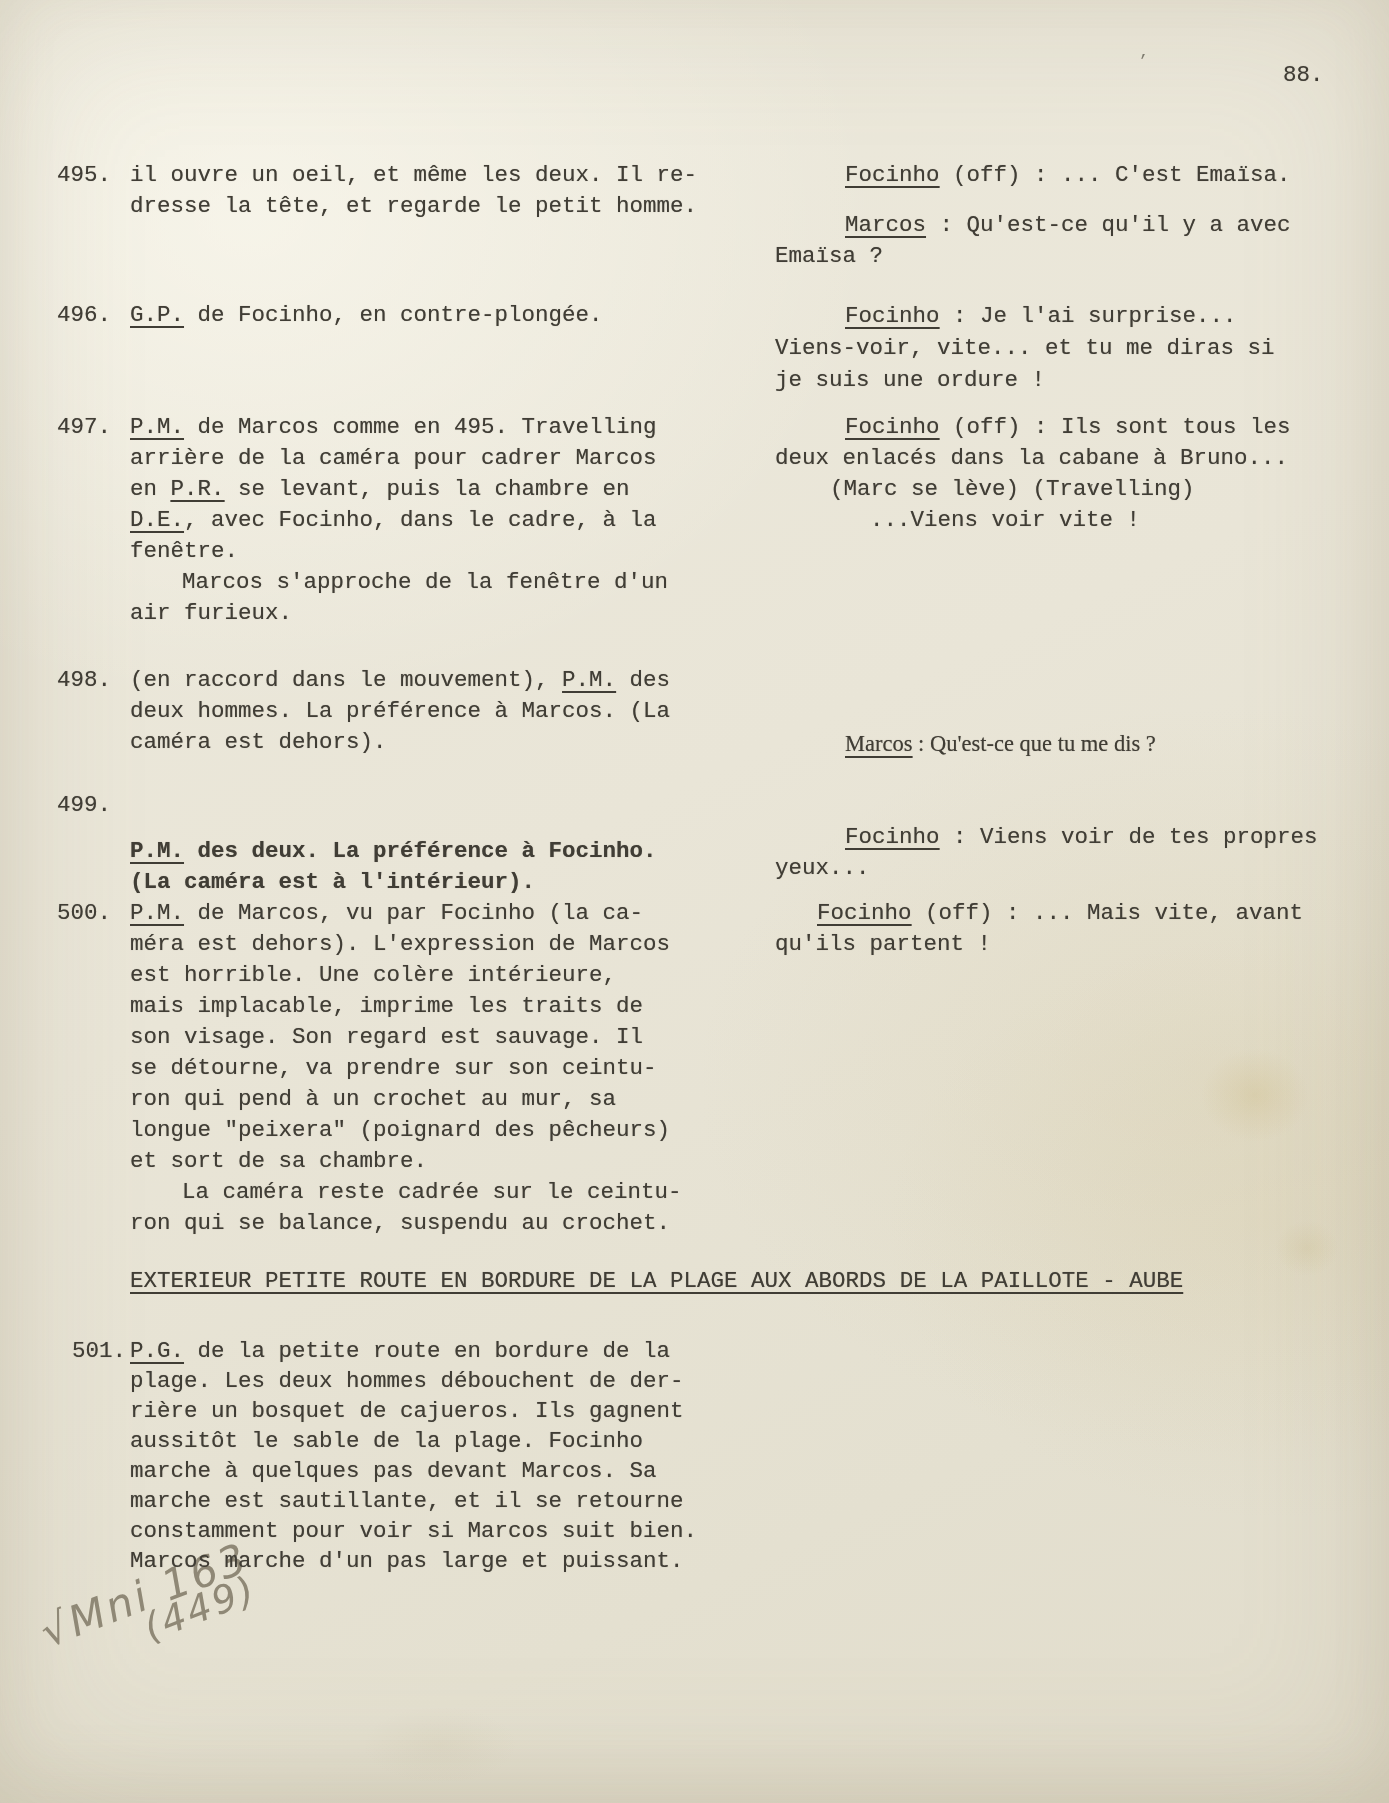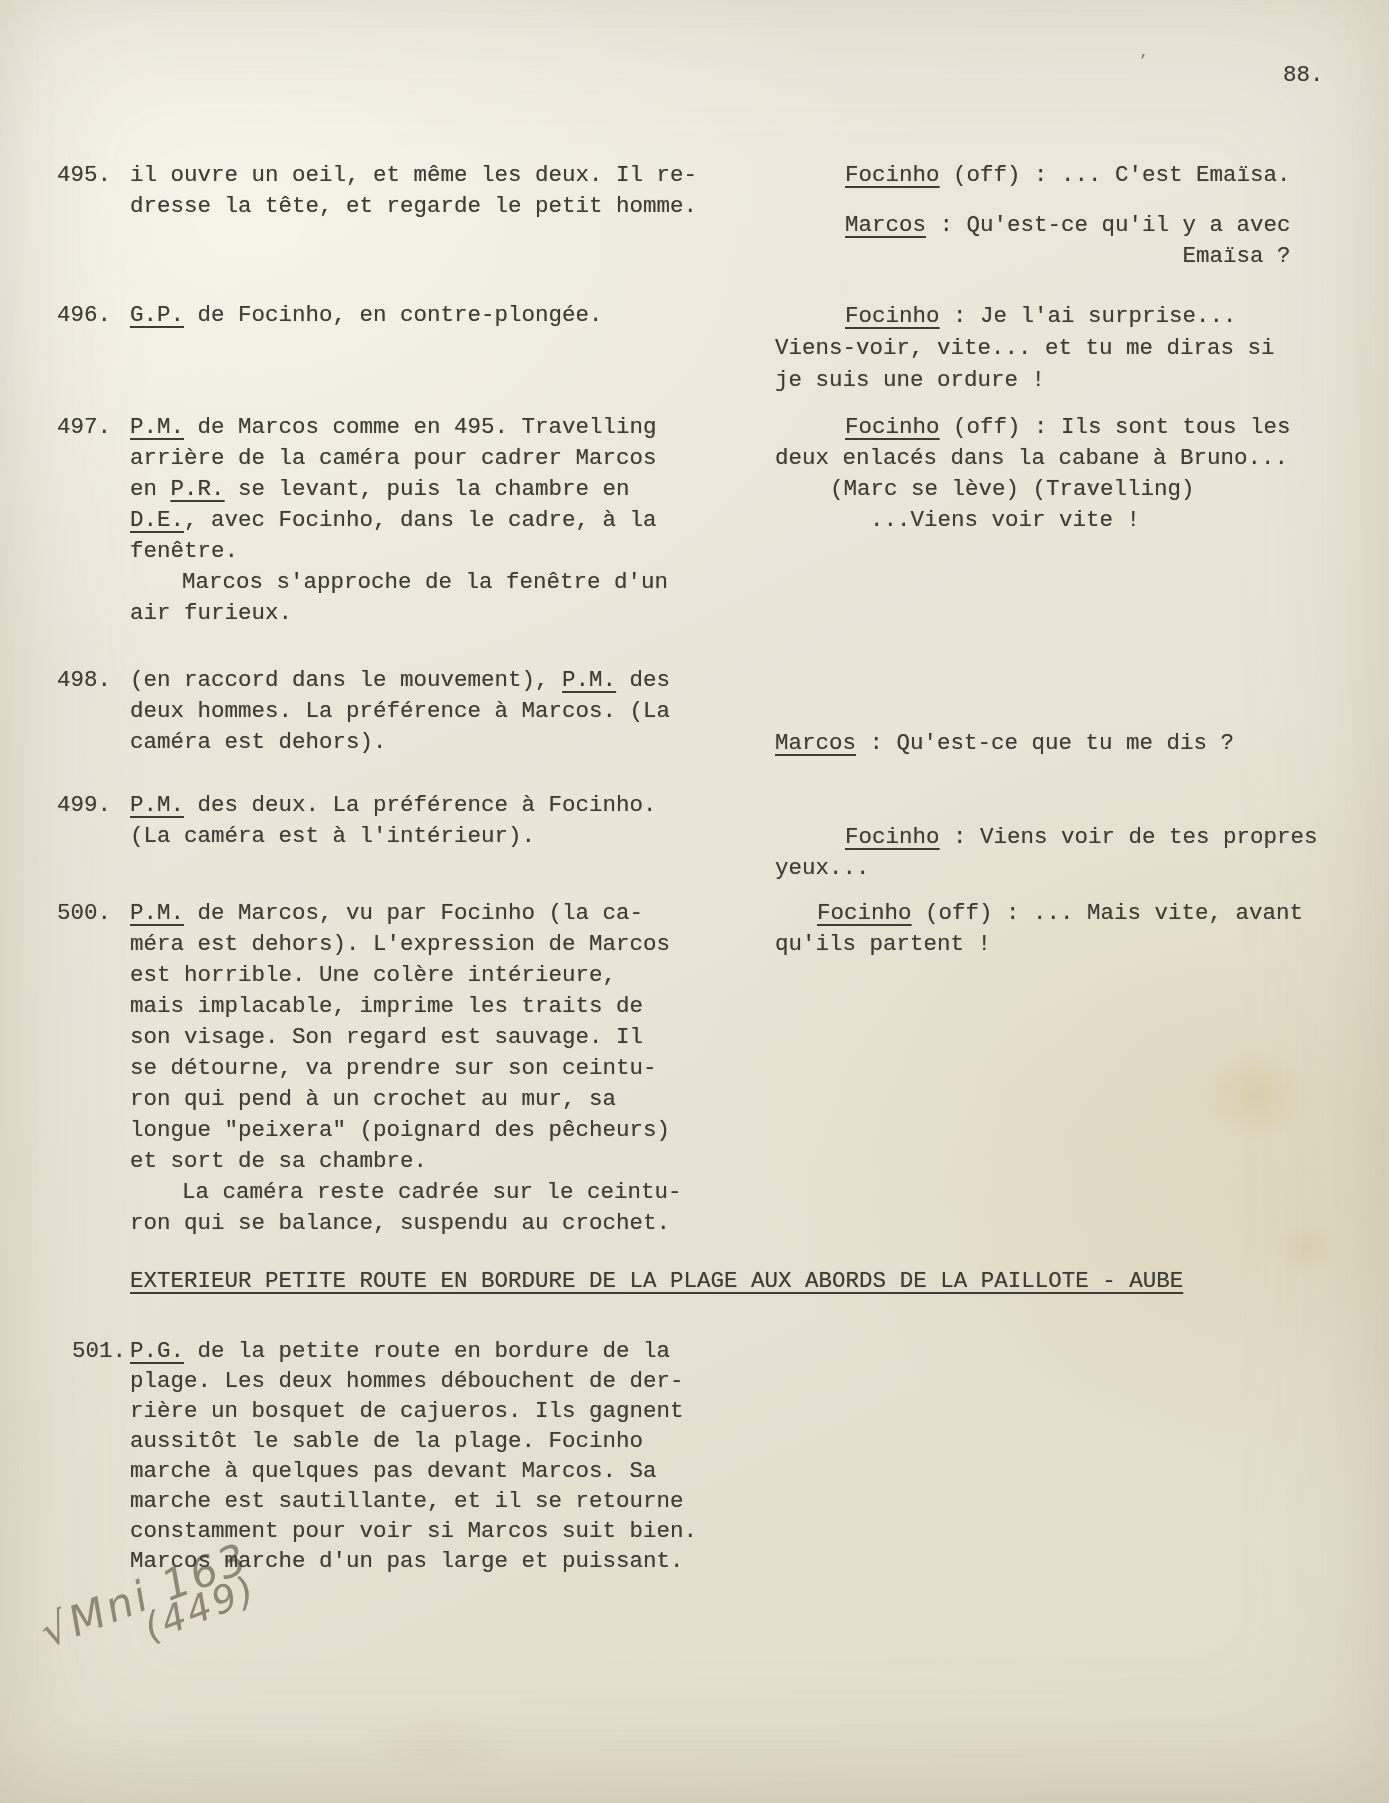--- a/index.html
+++ b/index.html
@@ -52,32 +52,32 @@
   <div class="stain" id="stain-3"></div>
 
   <div id="handwritten-note">
     <span class="hw1">√Mni 163</span>
     <span class="hw2">(449)</span>
   </div>
 <div class="block" style="left: 1283px; top: 60px; line-height: 31px;"><div class="line"><span>88.</span></div></div>
     <div class="block" style="left: 57px; top: 160px; line-height: 31px;"><div class="line"><span>495.</span></div></div>
     <div class="block" style="left: 130px; top: 160px; line-height: 31px;"><div class="line"><span>il ouvre un oeil, et même les deux. Il re-</span></div><div class="line"><span>dresse la tête, et regarde le petit homme.</span></div></div>
     <div class="block" style="left: 775px; top: 160px; line-height: 31px;"><div class="line" style="margin-left: 70px;"><span class="u">Focinho</span><span> (off) : ... C'est Emaïsa.</span></div></div>
-    <div class="block" style="left: 775px; top: 210px; line-height: 31px; text-align: right;"><div class="line" style="margin-left: 70px;"><span class="u">Marcos</span><span> : Qu'est-ce qu'il y a avec</span></div><div class="line"><span>Emaïsa ?</span></div></div>
+    <div class="block" style="left: 775px; top: 210px; line-height: 31px;"><div class="line" style="margin-left: 70px;"><span class="u">Marcos</span><span> : Qu'est-ce qu'il y a avec</span></div><div class="line"><span>Emaïsa ?</span></div></div>
     <div class="block" style="left: 57px; top: 300px; line-height: 31px;"><div class="line"><span>496.</span></div></div>
     <div class="block" style="left: 130px; top: 300px; line-height: 31px;"><div class="line"><span class="u">G.P.</span><span> de Focinho, en contre-plongée.</span></div></div>
     <div class="block" style="left: 775px; top: 300px; line-height: 32px; font-family: Liberation Mono, monospace;"><div class="line" style="margin-left: 70px;"><span class="u">Focinho</span><span> : Je l'ai surprise...</span></div><div class="line"><span>Viens-voir, vite... et tu me diras si</span></div><div class="line"><span>je suis une ordure !</span></div></div>
     <div class="block" style="left: 57px; top: 412px; line-height: 31px;"><div class="line"><span>497.</span></div></div>
     <div class="block" style="left: 130px; top: 412px; line-height: 31px;"><div class="line"><span class="u">P.M.</span><span> de Marcos comme en 495. Travelling</span></div><div class="line"><span>arrière de la caméra pour cadrer Marcos</span></div><div class="line"><span>en </span><span class="u">P.R.</span><span> se levant, puis la chambre en</span></div><div class="line"><span class="u">D.E.</span><span>, avec Focinho, dans le cadre, à la</span></div><div class="line"><span>fenêtre.</span></div><div class="line" style="margin-left: 52px;"><span>Marcos s'approche de la fenêtre d'un</span></div><div class="line"><span>air furieux.</span></div></div>
     <div class="block" style="left: 775px; top: 412px; line-height: 31px;"><div class="line" style="margin-left: 70px;"><span class="u">Focinho</span><span> (off) : Ils sont tous les</span></div><div class="line"><span>deux enlacés dans la cabane à Bruno...</span></div><div class="line" style="margin-left: 55px;"><span>(Marc se lève) (Travelling)</span></div><div class="line" style="margin-left: 95px;"><span>...Viens voir vite !</span></div></div>
     <div class="block" style="left: 57px; top: 665px; line-height: 31px;"><div class="line"><span>498.</span></div></div>
     <div class="block" style="left: 130px; top: 665px; line-height: 31px;"><div class="line"><span>(en raccord dans le mouvement), </span><span class="u">P.M.</span><span> des</span></div><div class="line"><span>deux hommes. La préférence à Marcos. (La</span></div><div class="line"><span>caméra est dehors).</span></div></div>
-    <div class="block" style="left: 775px; top: 728px; line-height: 31px;"><div class="line" style=""><span class="u">Marcos</span><span> : Qu'est-ce que tu me dis ?</span></div></div>
+    <div class="block" style="left: 775px; top: 728px; line-height: 31px;"><div class="line" style="margin-left: 70px; font-family: Liberation Serif, serif;"><span class="u">Marcos</span><span> : Qu'est-ce que tu me dis ?</span></div></div>
     <div class="block" style="left: 57px; top: 790px; line-height: 31px;"><div class="line"><span>499.</span></div></div>
-    <div class="block" style="left: 130px; top: 790px; line-height: 31px;"><div class="line"><span class="u">P.M.</span><span> des deux. La préférence à Focinho.</span></div><div class="line"><span>(La caméra est à l'intérieur).</span></div></div>
+    <div class="block" style="left: 130px; top: 836px; line-height: 31px; font-weight: bold;"><div class="line"><span class="u">P.M.</span><span> des deux. La préférence à Focinho.</span></div><div class="line"><span>(La caméra est à l'intérieur).</span></div></div>
     <div class="block" style="left: 775px; top: 822px; line-height: 31px;"><div class="line" style="margin-left: 70px;"><span class="u">Focinho</span><span> : Viens voir de tes propres</span></div><div class="line"><span>yeux...</span></div></div>
     <div class="block" style="left: 57px; top: 898px; line-height: 31px;"><div class="line"><span>500.</span></div></div>
     <div class="block" style="left: 130px; top: 898px; line-height: 31px;"><div class="line"><span class="u">P.M.</span><span> de Marcos, vu par Focinho (la ca-</span></div><div class="line"><span>méra est dehors). L'expression de Marcos</span></div><div class="line"><span>est horrible. Une colère intérieure,</span></div><div class="line"><span>mais implacable, imprime les traits de</span></div><div class="line"><span>son visage. Son regard est sauvage. Il</span></div><div class="line"><span>se détourne, va prendre sur son ceintu-</span></div><div class="line"><span>ron qui pend à un crochet au mur, sa</span></div><div class="line"><span>longue "peixera" (poignard des pêcheurs)</span></div><div class="line"><span>et sort de sa chambre.</span></div><div class="line" style="margin-left: 52px;"><span>La caméra reste cadrée sur le ceintu-</span></div><div class="line"><span>ron qui se balance, suspendu au crochet.</span></div></div>
     <div class="block" style="left: 775px; top: 898px; line-height: 31px;"><div class="line" style="margin-left: 42px;"><span class="u">Focinho</span><span> (off) : ... Mais vite, avant</span></div><div class="line"><span>qu'ils partent !</span></div></div>
     <div class="block" style="left: 130px; top: 1266px; line-height: 31px;"><div class="line"><span class="u">EXTERIEUR PETITE ROUTE EN BORDURE DE LA PLAGE AUX ABORDS DE LA PAILLOTE - AUBE</span></div></div>
     <div class="block" style="left: 72px; top: 1336px; line-height: 30px; text-align: center;"><div class="line"><span>501.</span></div></div>
     <div class="block" style="left: 130px; top: 1336px; line-height: 30px;"><div class="line"><span class="u">P.G.</span><span> de la petite route en bordure de la</span></div><div class="line"><span>plage. Les deux hommes débouchent de der-</span></div><div class="line"><span>rière un bosquet de cajueros. Ils gagnent</span></div><div class="line"><span>aussitôt le sable de la plage. Focinho</span></div><div class="line"><span>marche à quelques pas devant Marcos. Sa</span></div><div class="line"><span>marche est sautillante, et il se retourne</span></div><div class="line"><span>constamment pour voir si Marcos suit bien.</span></div><div class="line"><span>Marcos marche d'un pas large et puissant.</span></div></div>
     <span class="mark" style="left: 1138px; top: 52px;">’</span>
     <span class="mark" style="left: 1086px; top: 482px;">’</span>
   </div>

